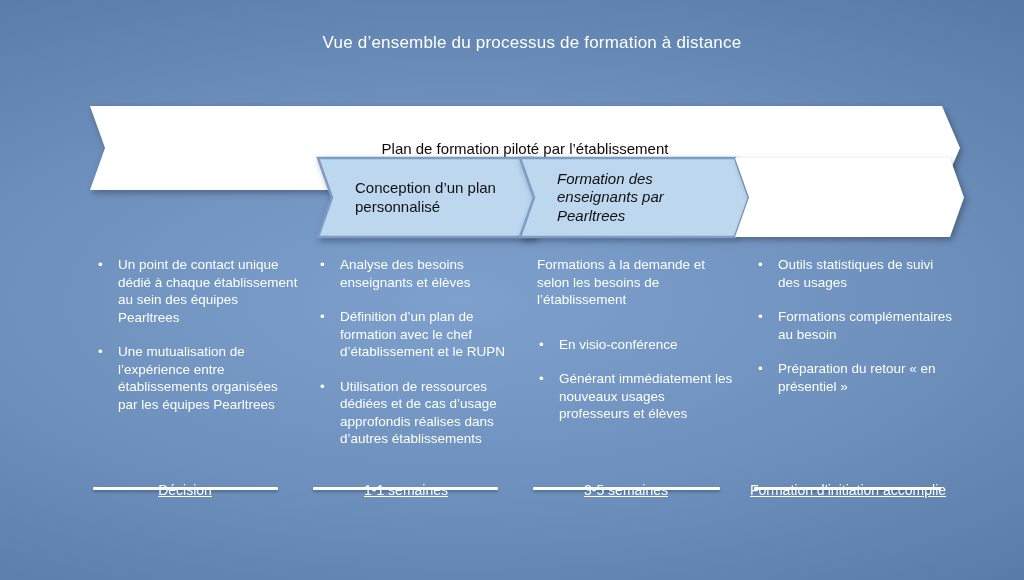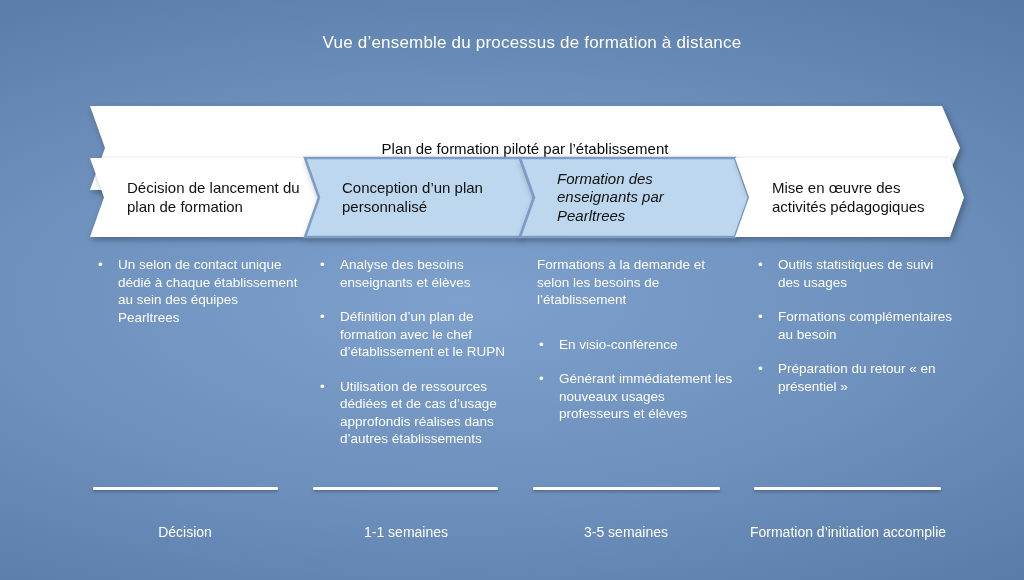--- a/index.html
+++ b/index.html
@@ -29,80 +29,74 @@
   }
   
   .chev{position:absolute;top:158px;width:229px;height:79px;}
   .chev svg{position:absolute;left:0;top:0;width:100%;height:100%;overflow:visible;
     filter:drop-shadow(2px 3px 3px rgba(0,0,0,.30));}
   .chev .txt{
     position:absolute;left:37px;right:14px;top:0;bottom:0;
     display:flex;align-items:center;
     color:#111111;font-size:15px;line-height:1.22;
   }
-  .chev-1{left:90px;}  .chev-2{left:305px;}  .chev-3{left:520px;font-style:italic;}  .chev-4{left:735px;}
+  .chev-1{left:90px;}  .chev-2{left:318px;}  .chev-3{left:520px;font-style:italic;}  .chev-4{left:735px;}
   
   .col{position:absolute;top:256px;width:202px;color:#ffffff;
     font-size:13.5px;line-height:1.3;}
   .col-1{left:96px;} .col-2{left:318px;} .col-3{left:537px;} .col-4{left:756px;}
   .col .intro{margin:0 0 27px 0;}
   .col ul{list-style:none;margin:0;padding:0;}
   .col li{position:relative;padding-left:22px;margin:0 0 17px 0;}
   .col li::before{content:"\2022";position:absolute;left:2px;top:0;}
   
   .sep{position:absolute;top:487px;height:3px;background:#ffffff;
     border-radius:1px;box-shadow:0 2px 3px rgba(0,0,0,.25);}
   .sep-1{left:93px;width:185px;} .sep-2{left:313px;width:185px;}
   .sep-3{left:533px;width:187px;} .sep-4{left:754px;width:187px;}
-  .foot{position:absolute;top:523px;width:200px;text-align:center;
-    color:#ffffff;font-size:14px;line-height:1.35;}
+  .foot{position:absolute;top:481px;width:200px;text-align:center;
+    color:#ffffff;font-size:14px;line-height:1.35;text-decoration:underline;}
   .foot-1{left:85px;} .foot-2{left:306px;} .foot-3{left:526px;} .foot-4{left:748px;}
 </style>
 </head>
 <body>
 
 <div class="slide">
 
   <div class="title">Vue d’ensemble du processus de formation à distance</div>
 
   <div class="banner">
     <svg viewBox="0 0 870 65" preserveAspectRatio="none">
       <polygon points="0,0 852,0 870,32.5 852,65 0,65 15,32.5" fill="#ffffff"></polygon>
     </svg>
     <div class="txt">Plan de formation piloté par l’établissement</div>
   </div>
 
-  <div class="chev chev-1">
-    <svg viewBox="0 0 229 79" preserveAspectRatio="none">
-      <polygon points="0,0 215,0 229,39.5 215,79 0,79 14,39.5" fill="#ffffff"></polygon>
-    </svg>
-    <div class="txt">Décision de lancement du plan de formation</div>
-  </div>
   <div class="chev chev-2">
     <svg viewBox="0 0 229 79" preserveAspectRatio="none">
       <polygon points="0,0 215,0 229,39.5 215,79 0,79 14,39.5" fill="#bdd7ee" stroke="#7d9cc6" stroke-width="2.5"></polygon>
     </svg>
     <div class="txt">Conception d’un plan personnalisé</div>
   </div>
   <div class="chev chev-3">
     <svg viewBox="0 0 229 79" preserveAspectRatio="none">
       <polygon points="0,0 215,0 229,39.5 215,79 0,79 14,39.5" fill="#bdd7ee" stroke="#7d9cc6" stroke-width="2.5"></polygon>
     </svg>
     <div class="txt">Formation des enseignants par Pearltrees</div>
   </div>
   <div class="chev chev-4">
     <svg viewBox="0 0 229 79" preserveAspectRatio="none">
       <polygon points="0,0 215,0 229,39.5 215,79 0,79 14,39.5" fill="#ffffff"></polygon>
     </svg>
-    <div class="txt">Mise en œuvre des activités pédagogiques</div>
   </div>
 
   <div class="col col-1">
     <ul>
-      <li>Un selon de contact unique dédié à chaque établissement au sein des équipes Pearltrees</li>
+      <li>Un point de contact unique dédié à chaque établissement au sein des équipes Pearltrees</li>
+      <li>Une mutualisation de l’expérience entre établissements organisées par les équipes Pearltrees</li>
     </ul>
   </div>
   <div class="col col-2">
     <ul>
       <li>Analyse des besoins enseignants et élèves</li>
       <li>Définition d’un plan de formation avec le chef d’établissement et le RUPN</li>
       <li>Utilisation de ressources dédiées et de cas d’usage approfondis réalises dans d’autres établissements</li>
     </ul>
   </div>
   <div class="col col-3">

